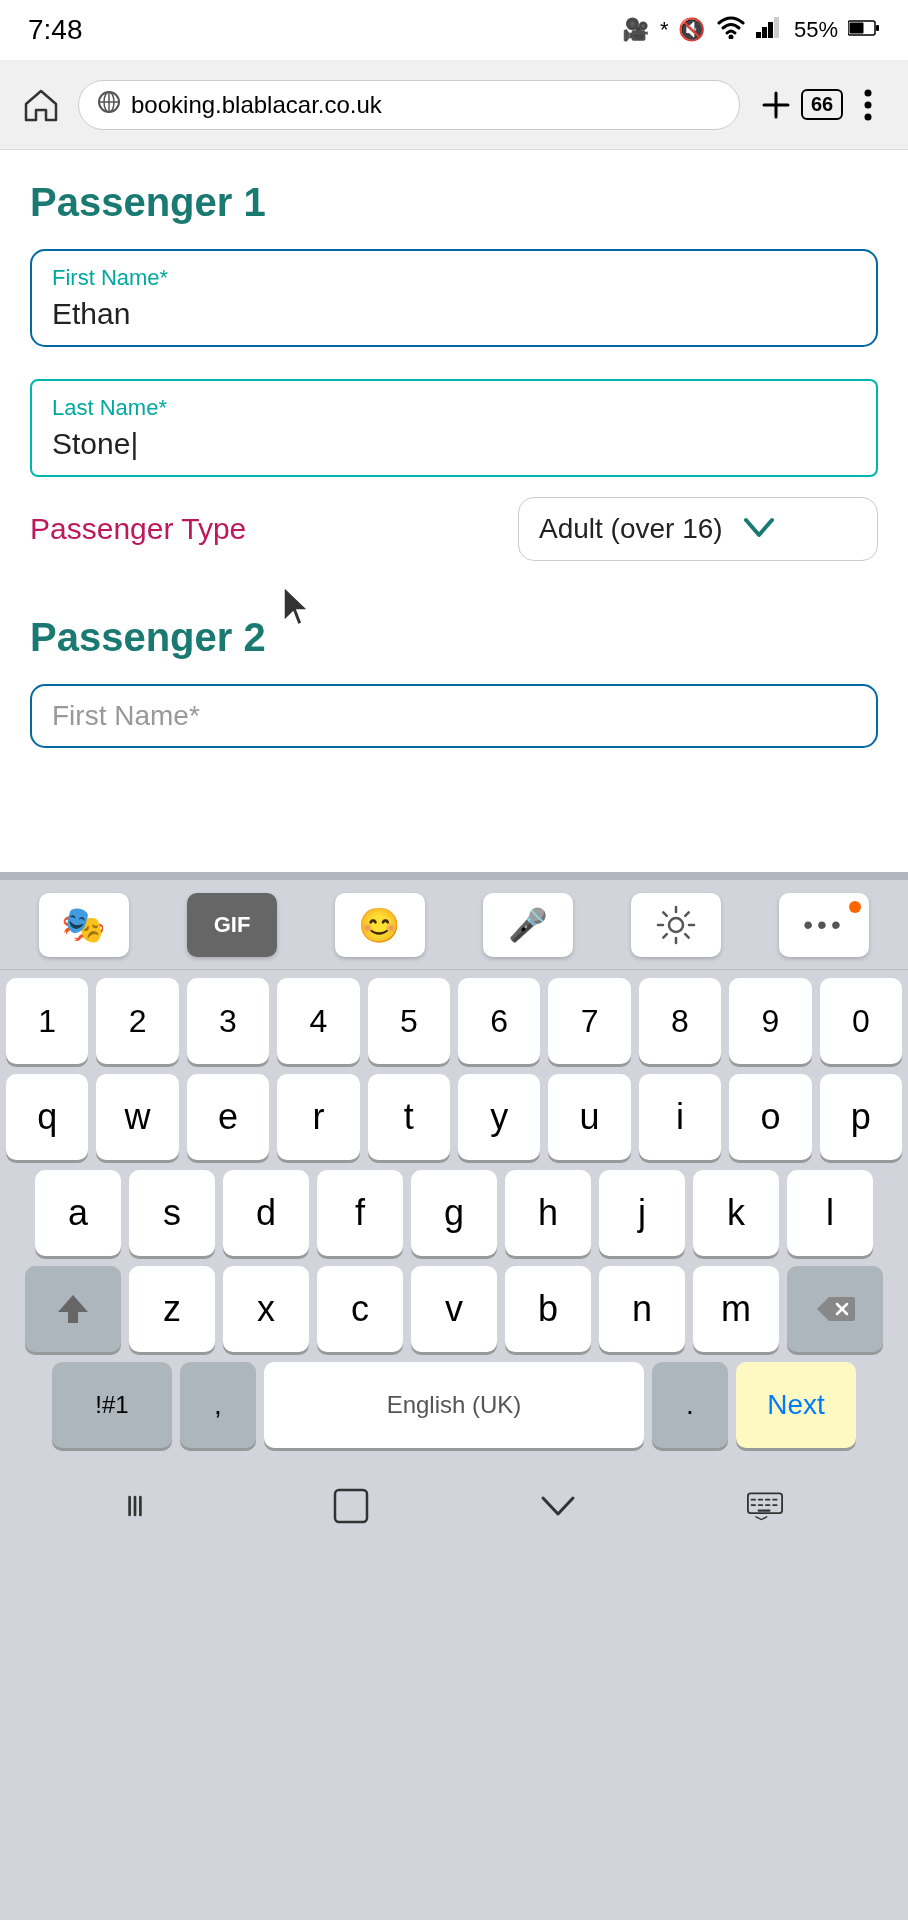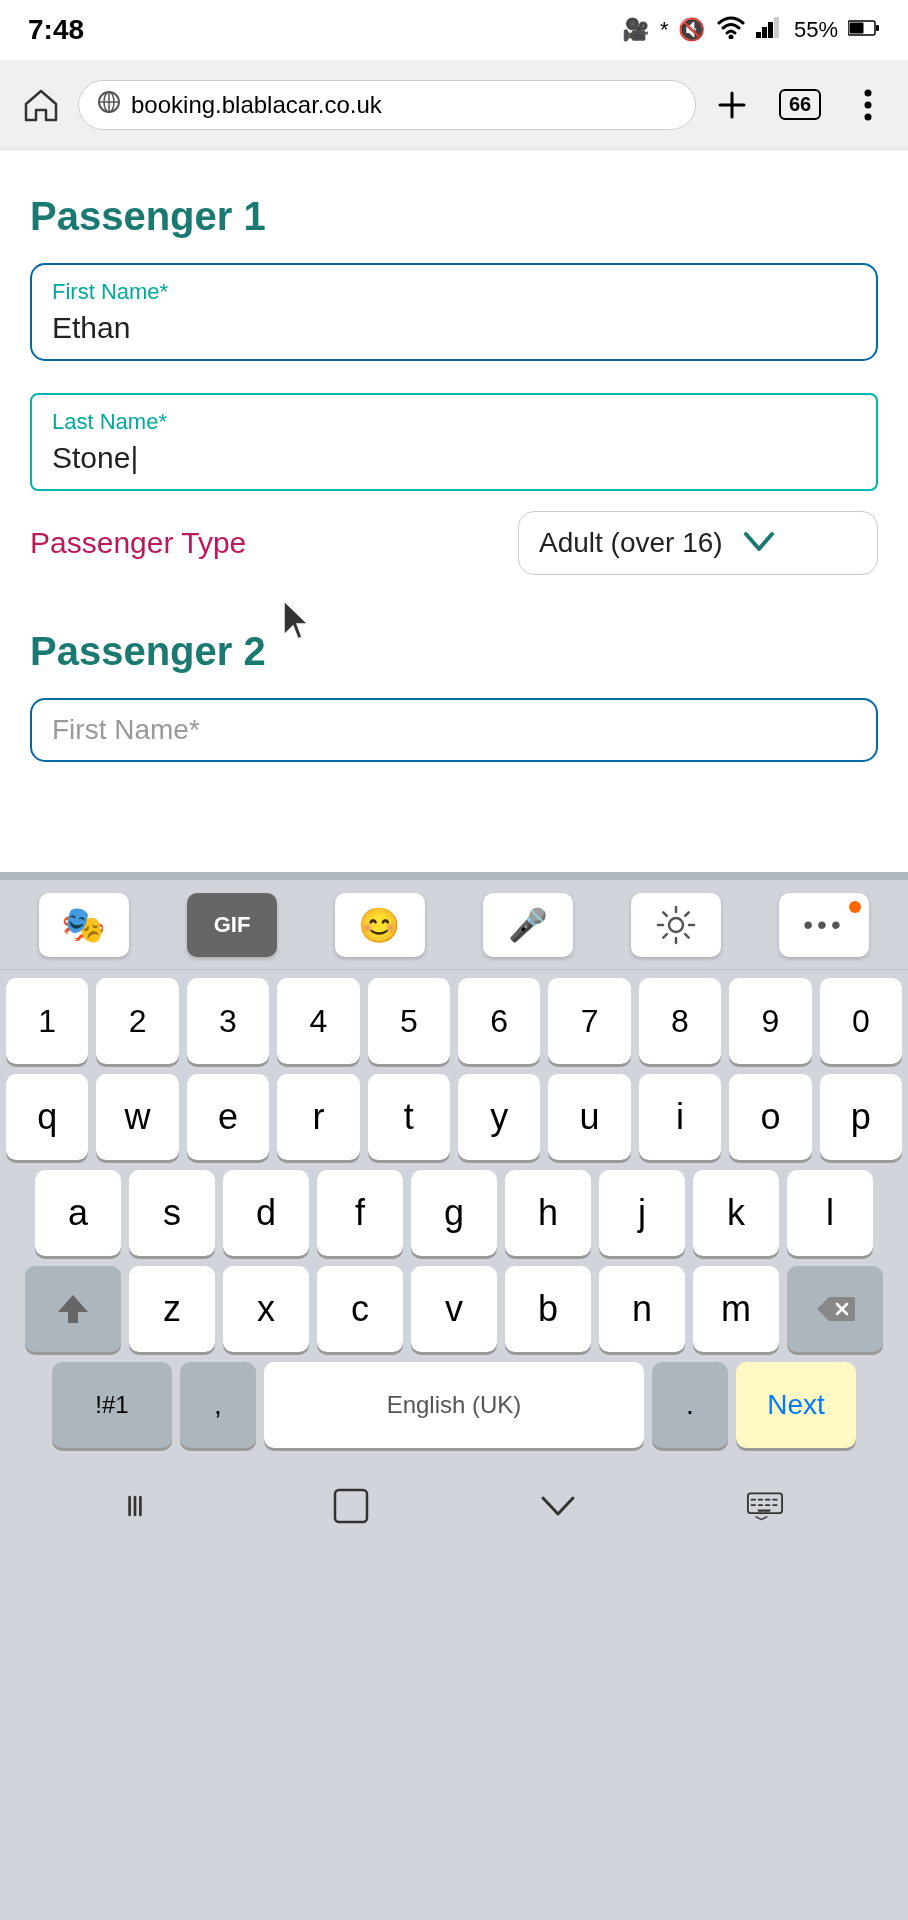--- a/index.html
+++ b/index.html
@@ -18,21 +18,21 @@
     .status-bar {
       height: 60px;
       background: #fff;
       display: flex;
       align-items: center;
       justify-content: space-between;
       padding: 0 28px;
     }
     .status-time {
       font-size: 28px;
-      font-weight: 700;
+      font-weight: 400;
       color: #000;
     }
     .status-icons {
       display: flex;
       align-items: center;
       gap: 10px;
       font-size: 22px;
       color: #000;
     }
 
@@ -69,42 +69,42 @@
       font-size: 20px;
       color: #555;
     }
     .url-text {
       font-size: 24px;
       color: #000;
     }
     .browser-action-icons {
       display: flex;
       align-items: center;
-      gap: 28px;
+      gap: 6px;
     }
     .browser-add-icon, .browser-tabs-icon, .browser-menu-icon {
       font-size: 28px;
       color: #000;
       width: 40px;
       height: 40px;
       display: flex;
       align-items: center;
       justify-content: center;
     }
     .browser-tabs-badge {
       border: 2px solid #000;
       border-radius: 6px;
       padding: 2px 8px;
       font-size: 20px;
       font-weight: bold;
     }
 
     
     .main-content {
-      padding: 44px 30px 0 30px;
+      padding: 30px 30px 0 30px;
       background: #fff;
     }
 
     
     .passenger-heading {
       font-size: 40px;
       font-weight: 700;
       color: #1a7a72;
       margin-bottom: 24px;
     }

